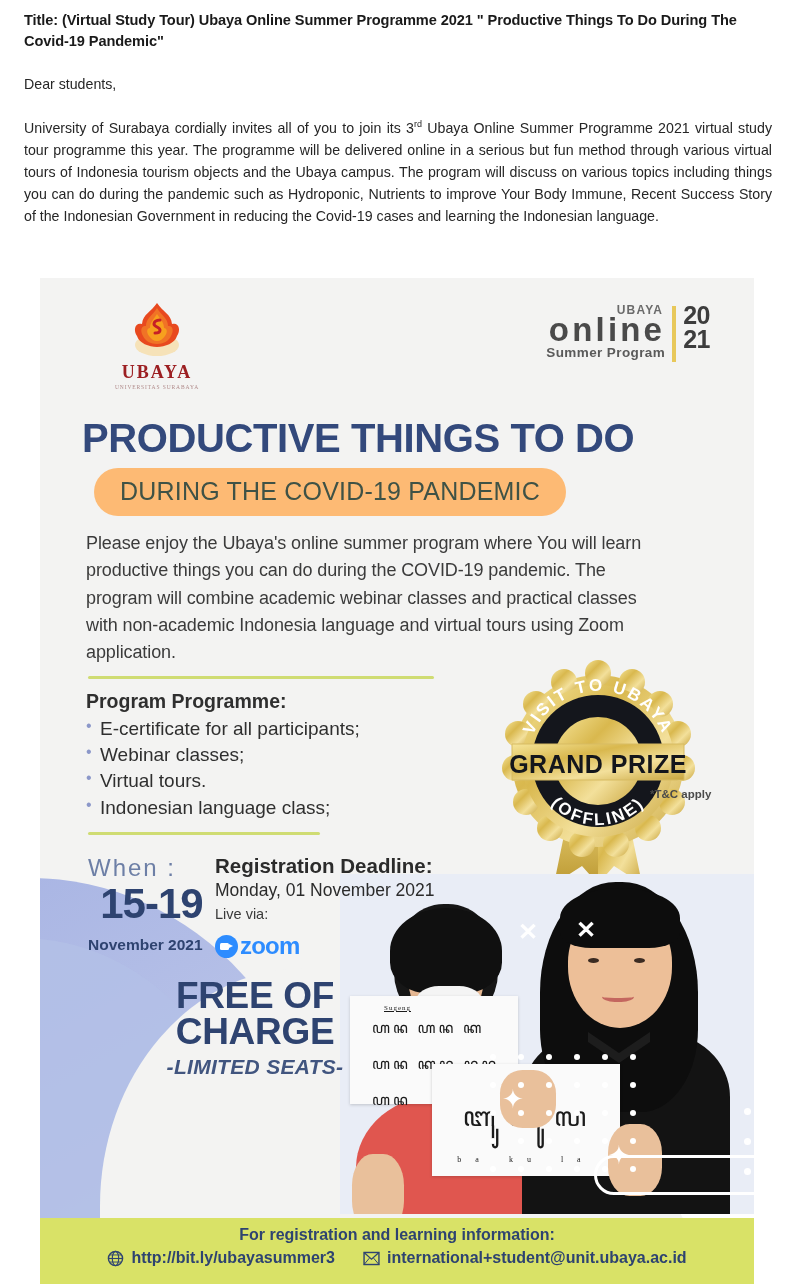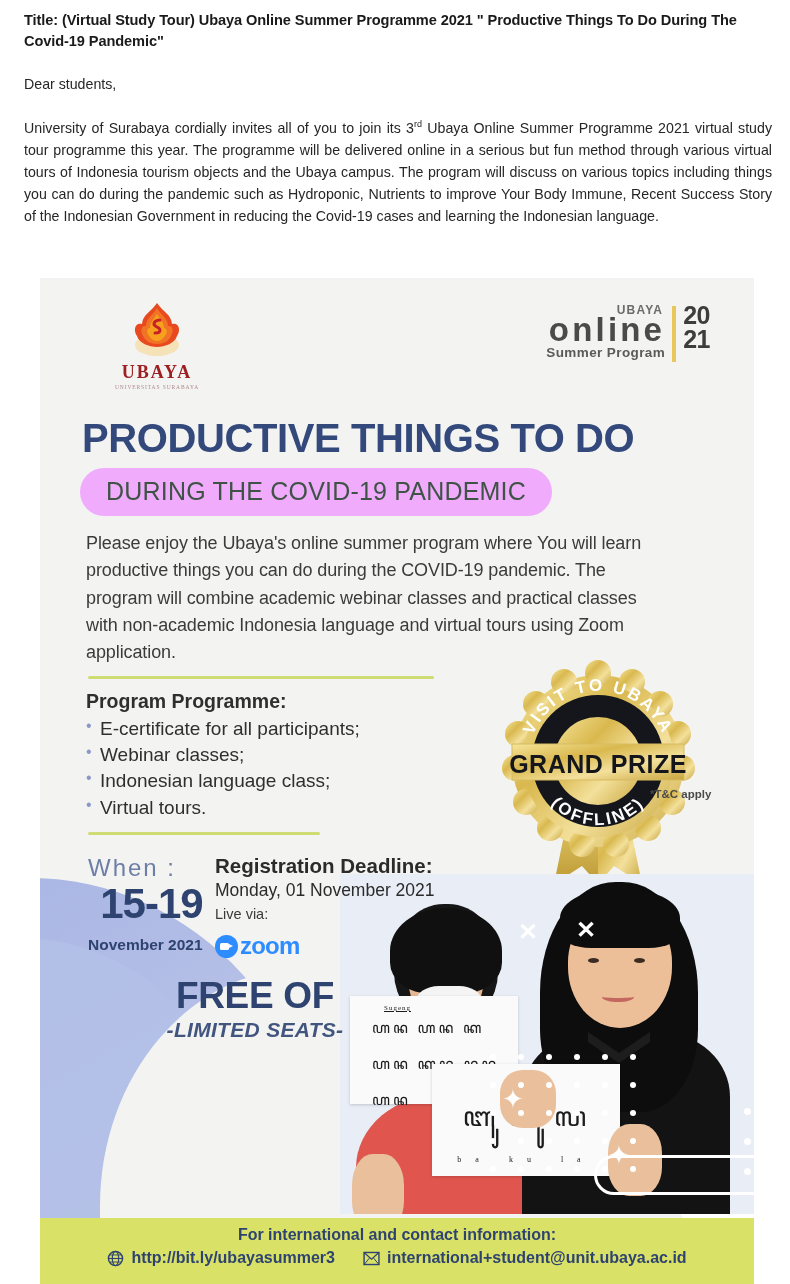--- a/index.html
+++ b/index.html
@@ -140,22 +140,22 @@
   }
 
   
   .headline{
     position:absolute; left:42px; top:140px;
     font-size:40px; font-weight:bold; color:#33497c;
     letter-spacing:-0.4px; line-height:1;
     font-family:"Liberation Sans", sans-serif;
   }
   .subpill{
-    position:absolute; left:40px; top:190px;
-    background:#f0abfc; border-radius:28px;
+    position:absolute; left:54px; top:190px;
+    background:#fdba74; border-radius:28px;
     padding:9px 26px 10px 26px;
     font-size:25px; font-weight:normal; color:#3f5246;
     letter-spacing:.2px;
   }
 
   
   .pbody{
     position:absolute; left:46px; top:252px; width:570px;
     font-size:18px; color:#3b3b3b; line-height:1.52;
     letter-spacing:-0.1px;
@@ -396,22 +396,22 @@
 
     <div class="pbody">Please enjoy the Ubaya's online summer program where You will learn productive things you can do during the COVID-19 pandemic. The program will combine academic webinar classes and practical classes with non-academic Indonesia language and virtual tours using Zoom application.</div>
 
     <div class="divider div1"></div>
 
     <div class="features">
       <h4>Program Programme:</h4>
       <ul>
         <li>E-certificate for all participants;</li>
         <li>Webinar classes;</li>
+        <li>Virtual tours.</li>
         <li>Indonesian language class;</li>
-        <li>Virtual tours.</li>
       </ul>
     </div>
 
     <div class="badge-wrap">
       <svg viewBox="0 0 200 230" width="200" height="230">
         <defs>
           <linearGradient id="gold" x1="0" y1="0" x2="1" y2="1">
             <stop offset="0%" stop-color="#f6e59a"></stop>
             <stop offset="35%" stop-color="#d9b84e"></stop>
             <stop offset="65%" stop-color="#f3e09b"></stop>
@@ -556,32 +556,33 @@
       <div class="reg-date">Monday, 01 November 2021</div>
       <div class="live-via">Live via:</div>
       <div class="zoom-logo">
         <div class="zoom-cam"></div>
         <div class="zoom-word">zoom</div>
       </div>
     </div>
 
     <div class="foc">
       <div class="foc-main">FREE OF</div>
+      <div class="foc-main">CHARGE</div>
       <div class="foc-sub">-LIMITED SEATS-</div>
     </div>
 
     <div class="dotgrid-right">
       <i style="left:0px;  top:0px;"></i>
         <i style="left:0px;  top:30px;"></i>
       <i style="left:0px;  top:60px;"></i>
 
     </div>
 
     <div class="foot">
-      <div class="foot-title">For international and contact information:</div>
+      <div class="foot-title">For registration and learning information:</div>
       <div class="foot-row">
         <div class="foot-item">
           <svg class="ficon" viewBox="0 0 24 24">
             <circle cx="12" cy="12" r="10" fill="none" stroke="#2e4370" stroke-width="2"></circle>
             <ellipse cx="12" cy="12" rx="4.5" ry="10" fill="none" stroke="#2e4370" stroke-width="1.6"></ellipse>
             <line x1="2" y1="12" x2="22" y2="12" stroke="#2e4370" stroke-width="1.6"></line>
             <line x1="3.6" y1="7" x2="20.4" y2="7" stroke="#2e4370" stroke-width="1.3"></line>
             <line x1="3.6" y1="17" x2="20.4" y2="17" stroke="#2e4370" stroke-width="1.3"></line>
           </svg>
           <span>http://bit.ly/ubayasummer3</span>

